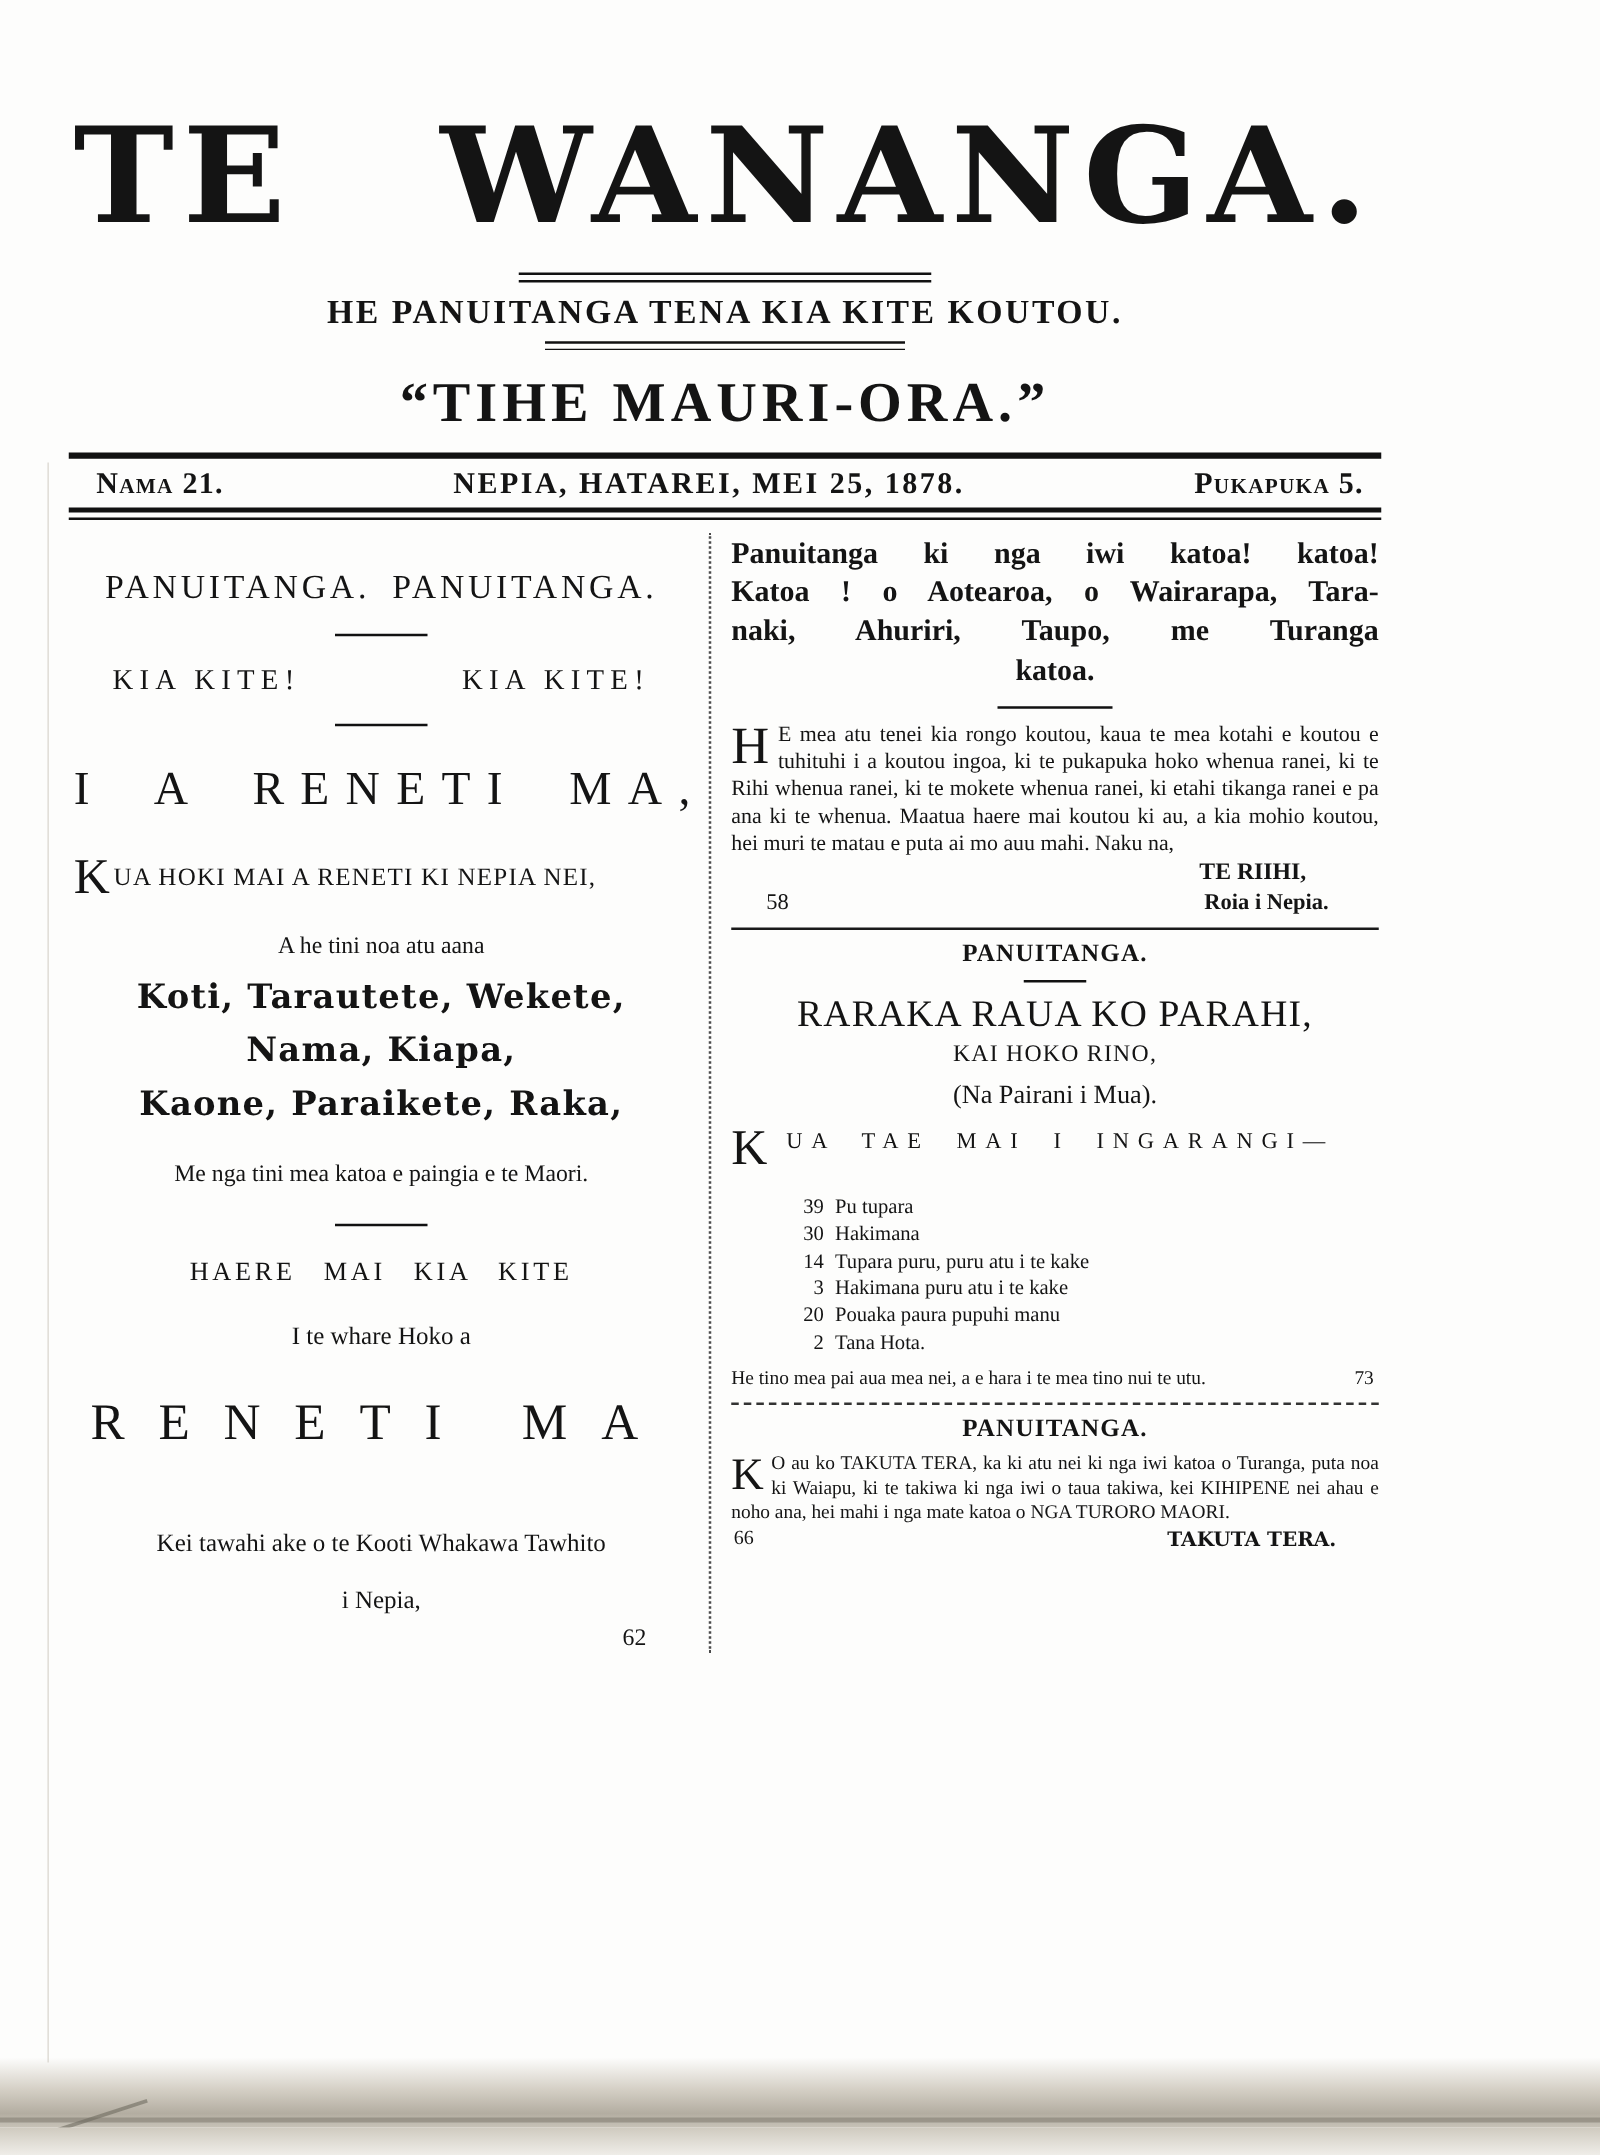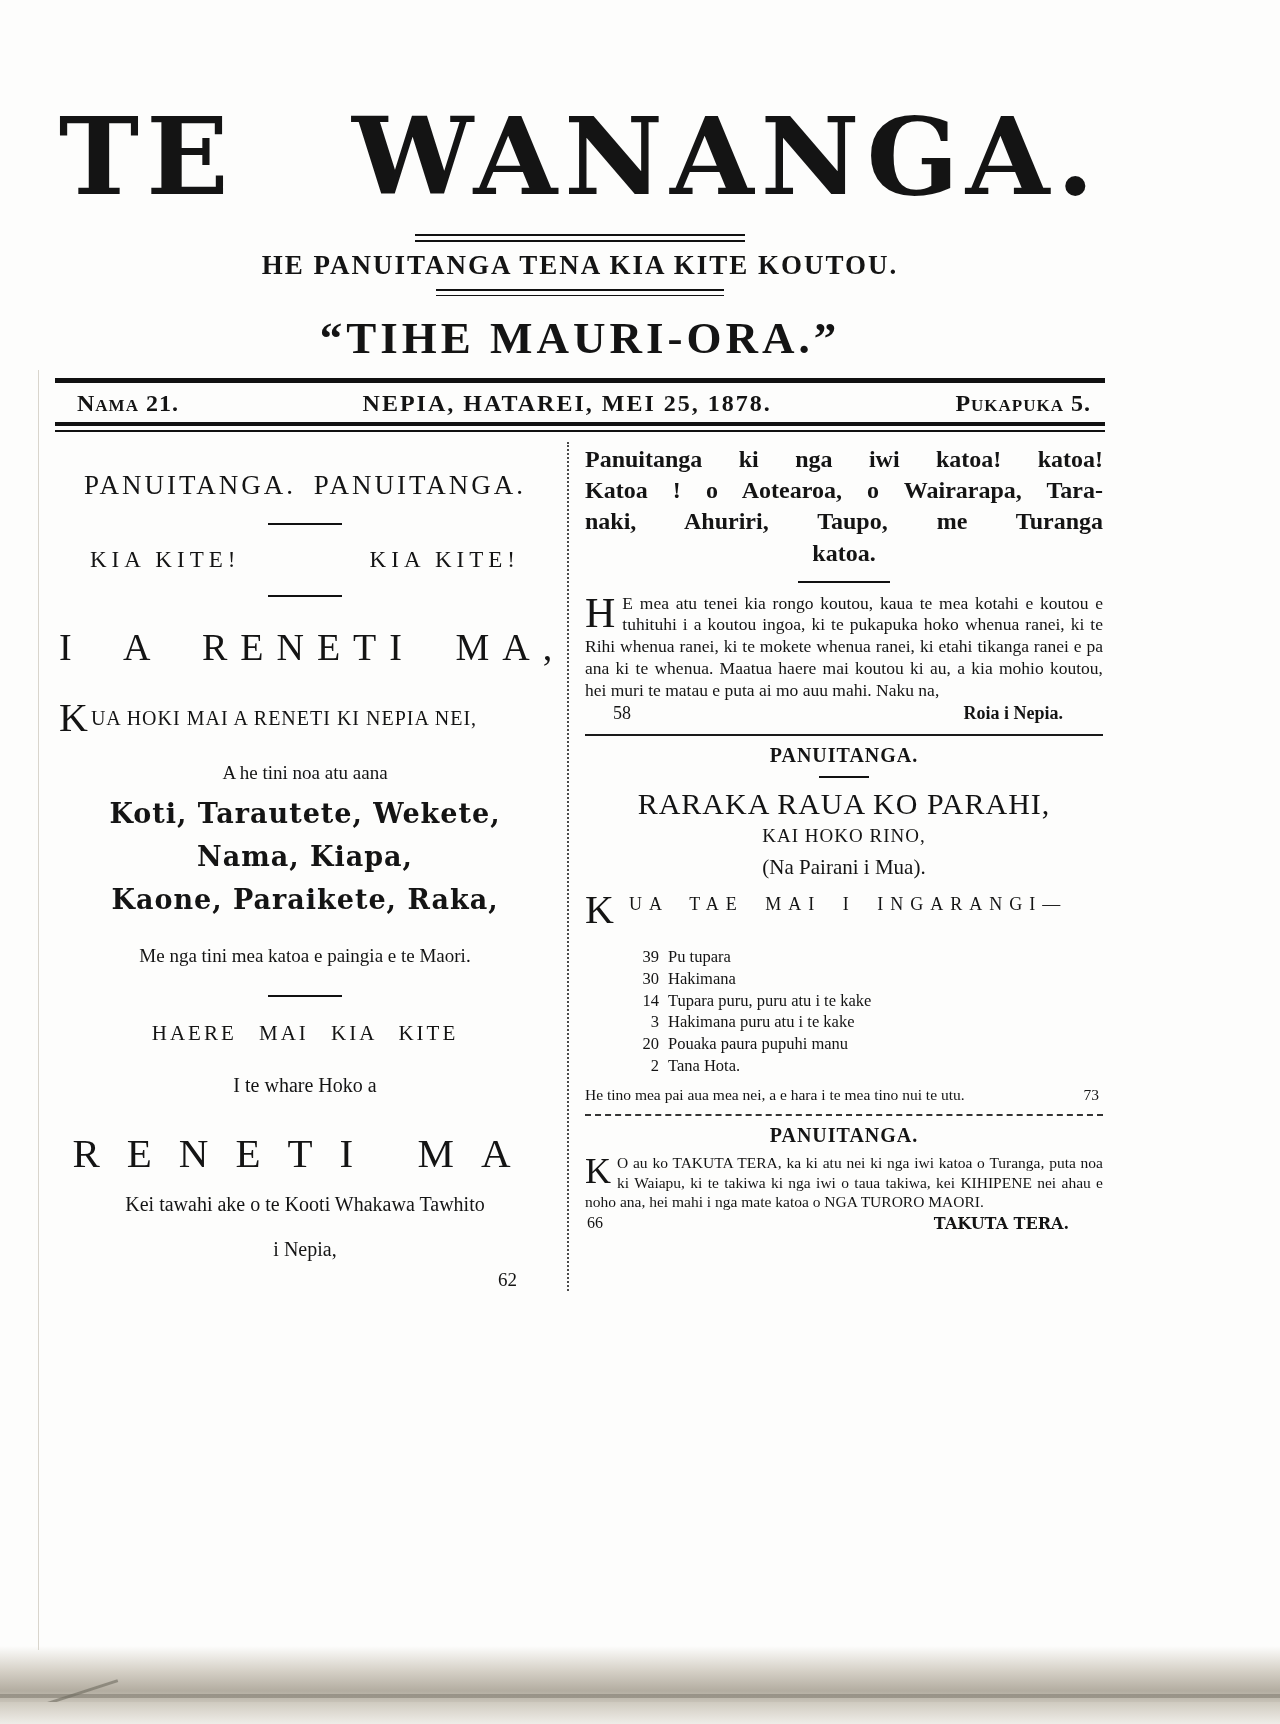--- a/index.html
+++ b/index.html
@@ -4,21 +4,21 @@
 <style>
   * { margin:0; padding:0; box-sizing:border-box; }
   html,body { width:1280px; height:1724px; }
   body {
     background:#fdfdfc;
     font-family:"Liberation Serif", serif;
     color:#141414;
     position:relative;
     overflow:hidden;
   }
-  .page { position:absolute; left:55px; top:16px; width:1050px; }
+  .page { position:absolute; left:55px; top:0; width:1050px; }
 
   
   .mast-title {
     font-family:"DejaVu Serif", serif;
     font-weight:bold;
     font-size:108px;
     letter-spacing:7px;
     word-spacing:72px;
     text-align:center;
     margin-top:78px;
@@ -50,21 +50,21 @@
   .reneti-h { text-align:center; font-size:38px; letter-spacing:13px; word-spacing:18px; margin-top:28px; white-space:nowrap; }
   .kua-line { text-align:left; font-size:20px; letter-spacing:1px; margin-top:38px; }
   .kua-line .bigK { font-size:40px; line-height:20px; vertical-align:-6px; margin-right:2px; }
   .tini-line { text-align:center; font-size:19px; margin-top:32px; }
   .goods { text-align:center; font-family:"DejaVu Serif", serif; font-weight:bold; font-size:27px; margin-top:14px; letter-spacing:1px; }
   .goods.g2 { margin-top:12px; }
   .menga { text-align:center; font-size:19px; margin-top:30px; }
   .haere { text-align:center; font-size:21px; letter-spacing:3px; word-spacing:14px; margin-top:24px; }
   .whare { text-align:center; font-size:20px; margin-top:28px; }
   .reneti-big { text-align:center; font-size:41px; letter-spacing:27px; margin-top:32px; white-space:nowrap; }
-  .addr1 { text-align:center; font-size:20px; margin-top:16px; }
+  .addr1 { text-align:center; font-size:20px; margin-top:63px; }
   .addr2 { text-align:center; font-size:20px; margin-top:22px; }
   .addr3 { text-align:center; font-size:20px; letter-spacing:2px; word-spacing:12px; margin-top:26px; }
   .lc-ref { text-align:right; padding-right:34px; font-size:19px; margin-top:8px; }
 
   
   .rc-head-line { font-size:24px; font-weight:bold; line-height:1.3; text-align:justify; text-align-last:justify; }
   .rc-head-line.center { text-align:center; text-align-last:center; }
   .rc-hrshort { width:92px; border-top:2px solid #111; margin:12px auto 10px auto; }
   .rc-para { font-size:17.5px; line-height:1.24; text-align:justify; }
   .rc-para .dropcap { float:left; font-size:42px; line-height:36px; padding:2px 7px 0 0; }
@@ -153,20 +153,21 @@
 
       <div>
         <div class="rc-head-line">Panuitanga ki nga iwi katoa! katoa!</div>
         <div class="rc-head-line">Katoa ! o Aotearoa, o Wairarapa, Tara-</div>
         <div class="rc-head-line">naki, Ahuriri, Taupo, me Turanga</div>
         <div class="rc-head-line center">katoa.</div>
         <div class="rc-hrshort"></div>
         <div class="rc-para">
           <span class="dropcap">H</span><span>E mea atu tenei kia rongo koutou, kaua te mea kotahi e koutou e tuhituhi i a koutou ingoa, ki te pukapuka hoko whenua ranei, ki te Rihi whenua ranei, ki te mokete whenua ranei, ki etahi tikanga ranei e pa ana ki te whenua. Maatua haere mai koutou ki au, a kia mohio koutou, hei muri te matau e puta ai mo auu mahi.  Naku na,</span>
         </div>
+        <div class="sig-right">TE RIIHI,</div>
         <div class="ref-row">
           <span>58</span>
           <span class="role">Roia i Nepia.</span>
         </div>
       </div>
 
       <div class="rule-thin"></div>
 
       <div>
         <div class="pan-label">PANUITANGA.</div>

